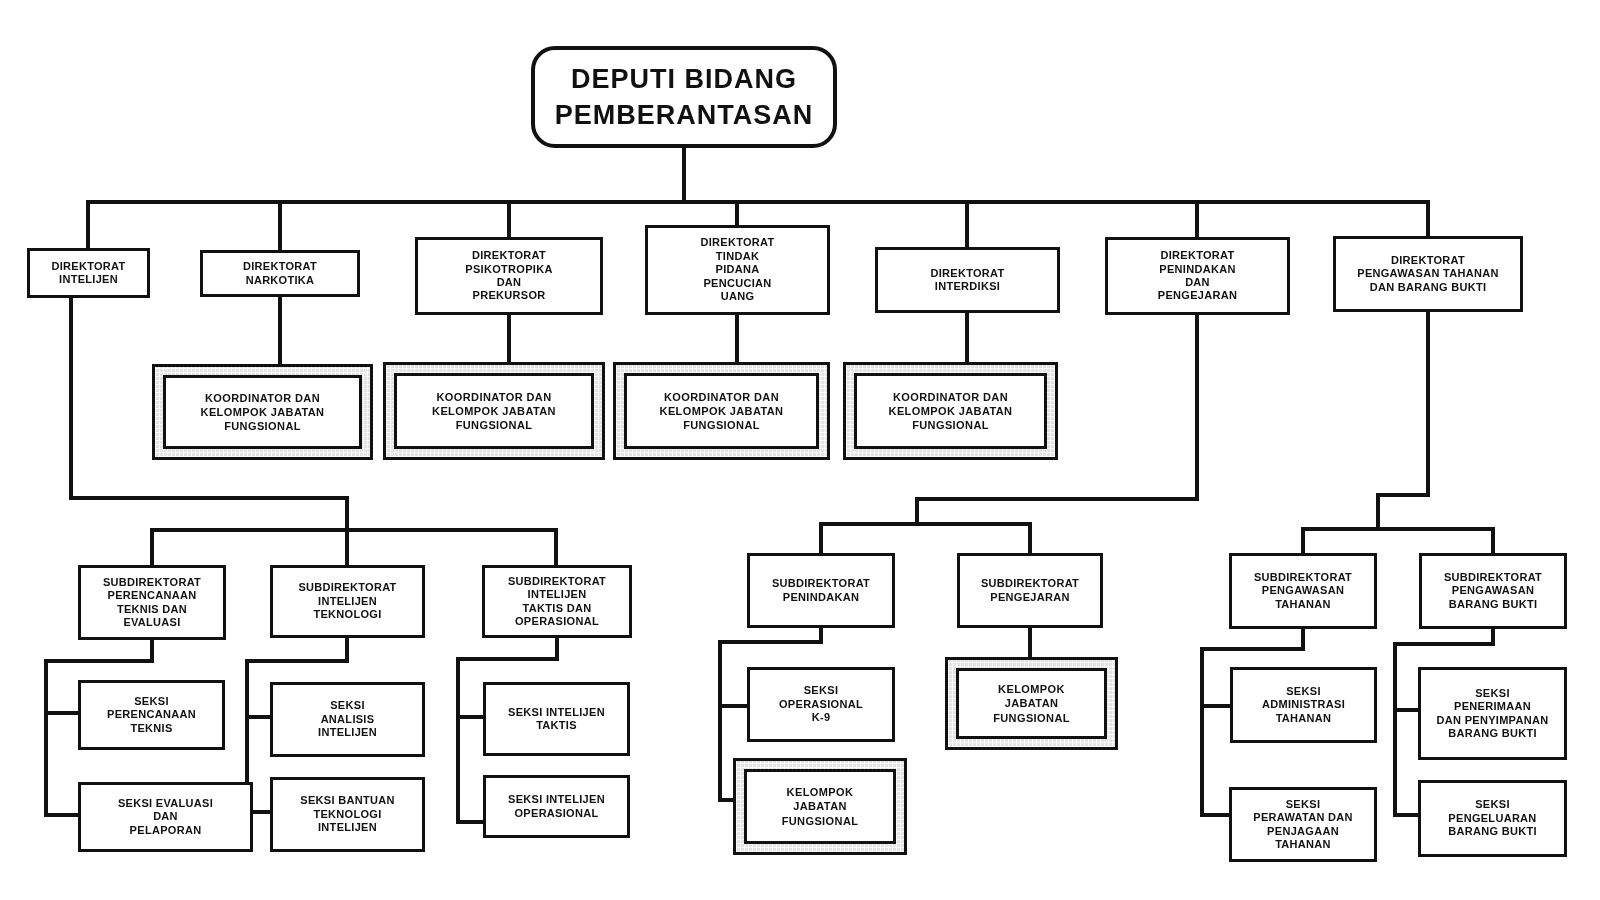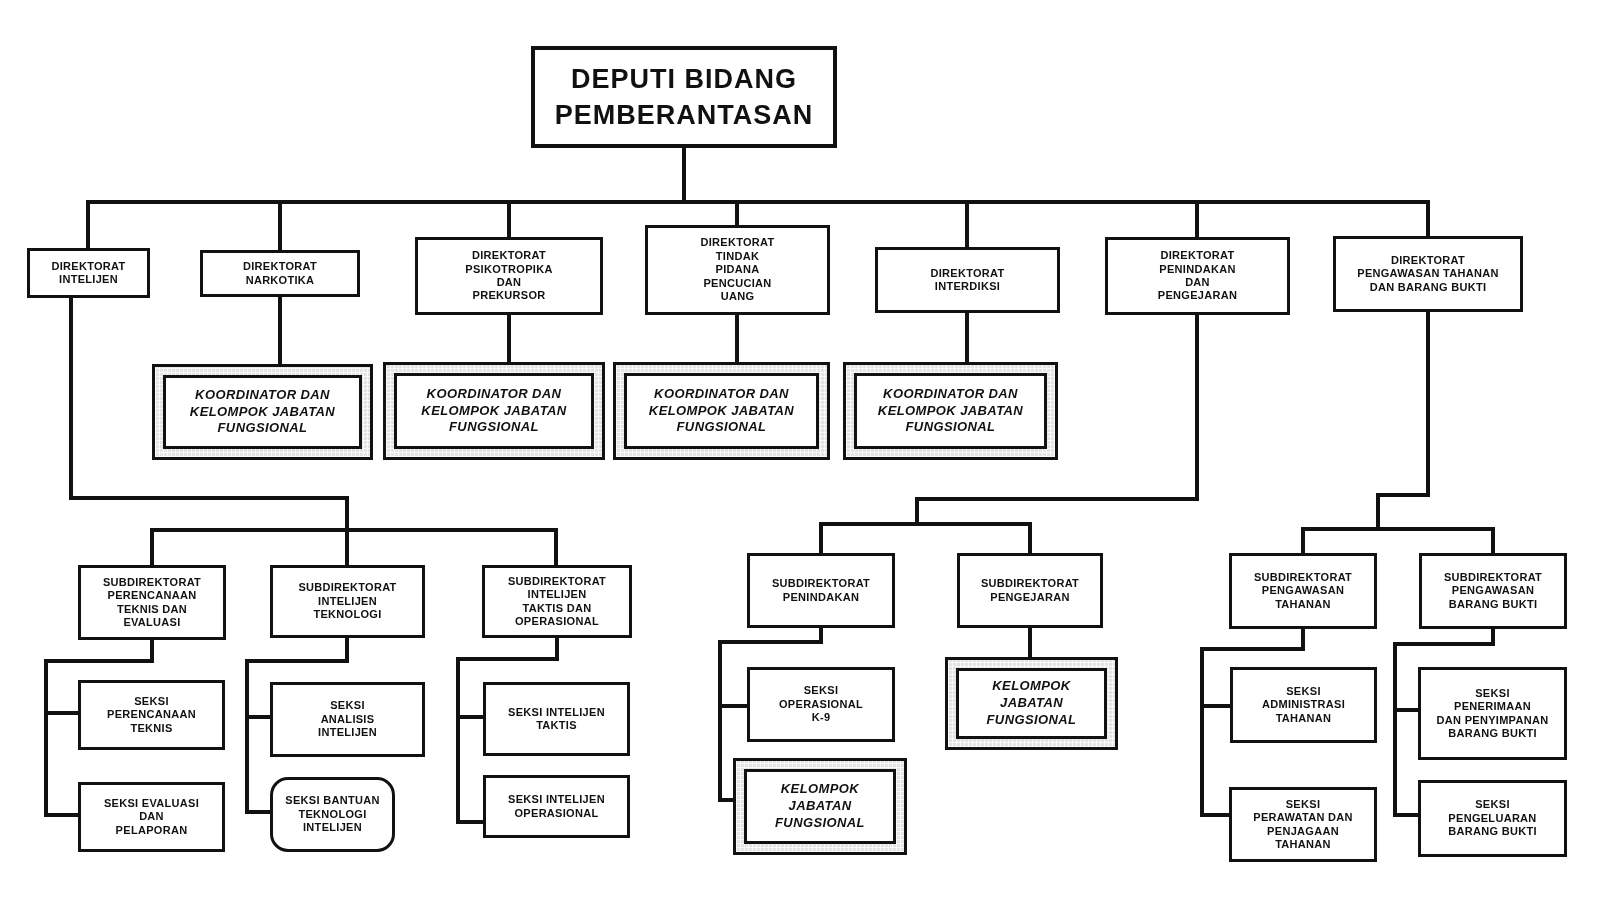--- a/index.html
+++ b/index.html
@@ -10,37 +10,37 @@
   #wires{position:absolute;left:0;top:0;width:1600px;height:900px;z-index:0;}
   .node{
     position:absolute;z-index:2;background:#ffffff;border:3px solid #111111;
     display:flex;align-items:center;justify-content:center;text-align:center;
     box-sizing:border-box;color:#111111;
   }
   .node .lbl{
     white-space:pre-line;font-weight:bold;font-size:11px;line-height:1.22;
     letter-spacing:.3px;padding:2px 3px;
   }
-  .root{border-width:4px;}
+  .root{border-width:4px;border-radius:24px;}
   .root .lbl{font-size:27px;line-height:1.35;letter-spacing:1px;}
   .shaded{
     position:absolute;z-index:2;border:3px solid #111111;box-sizing:border-box;
     background-color:#e4e4e4;
     background-image:
       repeating-linear-gradient(0deg, rgba(255,255,255,.75) 0 1px, rgba(0,0,0,0) 1px 4px),
       repeating-linear-gradient(90deg, rgba(255,255,255,.75) 0 1px, rgba(0,0,0,0) 1px 4px);
     padding:8px;display:flex;
   }
   .shaded .innerbox{
     flex:1;background:#ffffff;border:3px solid #111111;box-sizing:border-box;
     display:flex;align-items:center;justify-content:center;text-align:center;color:#111111;
   }
   .shaded .lbl{
-    white-space:pre-line;font-weight:bold;font-size:13px;line-height:1.3;
-    letter-spacing:.4px;padding:2px 3px;font-style:italic;
+    white-space:pre-line;font-weight:bold;font-size:11px;line-height:1.3;
+    letter-spacing:.4px;padding:2px 3px;
   }
 </style>
 </head>
 <body>
 
 <div id="canvas">
 
   <svg id="wires" viewBox="0 0 1600 900" xmlns="http://www.w3.org/2000/svg">
     <g stroke="#111111" stroke-width="4" fill="none" stroke-linecap="square" shape-rendering="crispEdges">
       <path d="M684,148 L684,202 M88,202 L1428,202 M88,202 L88,248 M280,202 L280,250
@@ -146,31 +146,31 @@
 INTELIJEN
 TAKTIS DAN
 OPERASIONAL</span>
   </div>
 
   <div class="node" style="left:78px;top:680px;width:147px;height:70px;">
     <span class="lbl">SEKSI
 PERENCANAAN
 TEKNIS</span>
   </div>
-  <div class="node" style="left:78px;top:782px;width:147px;height:70px;">
+  <div class="node" style="left:78px;top:782px;width:175px;height:70px;">
     <span class="lbl">SEKSI EVALUASI
 DAN
 PELAPORAN</span>
   </div>
   <div class="node" style="left:270px;top:682px;width:155px;height:75px;">
     <span class="lbl">SEKSI
 ANALISIS
 INTELIJEN</span>
   </div>
-  <div class="node" style="left:270px;top:777px;width:125px;height:75px;border-radius:18px;">
+  <div class="node" style="left:270px;top:777px;width:155px;height:75px;">
     <span class="lbl">SEKSI BANTUAN
 TEKNOLOGI
 INTELIJEN</span>
   </div>
   <div class="node" style="left:483px;top:682px;width:147px;height:74px;">
     <span class="lbl">SEKSI INTELIJEN
 TAKTIS</span>
   </div>
   <div class="node" style="left:483px;top:775px;width:147px;height:63px;">
     <span class="lbl">SEKSI INTELIJEN

